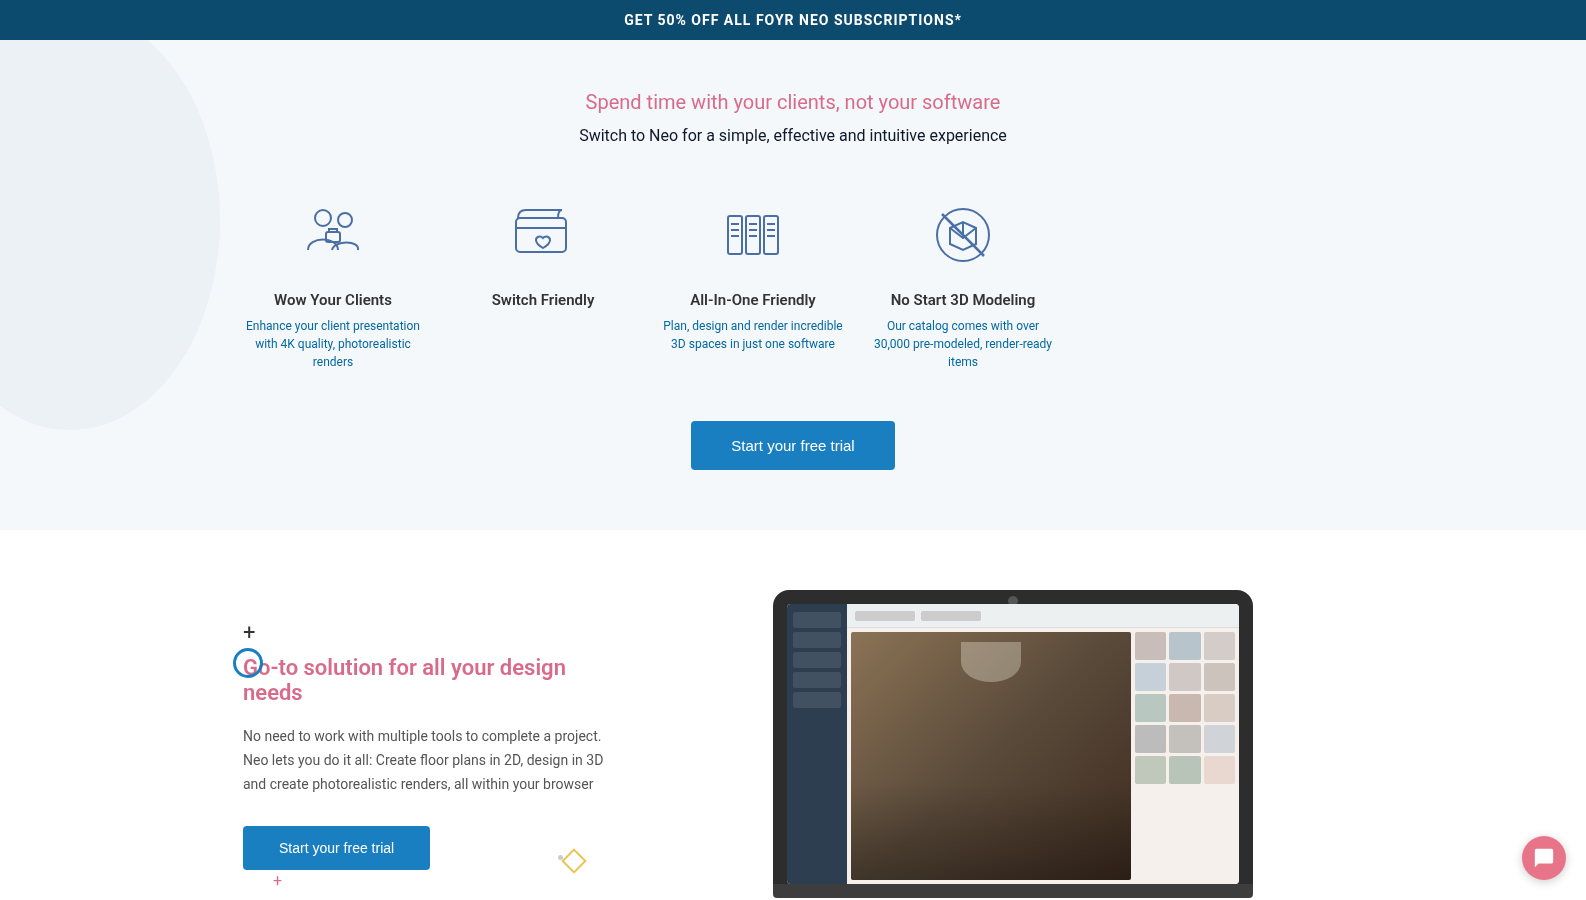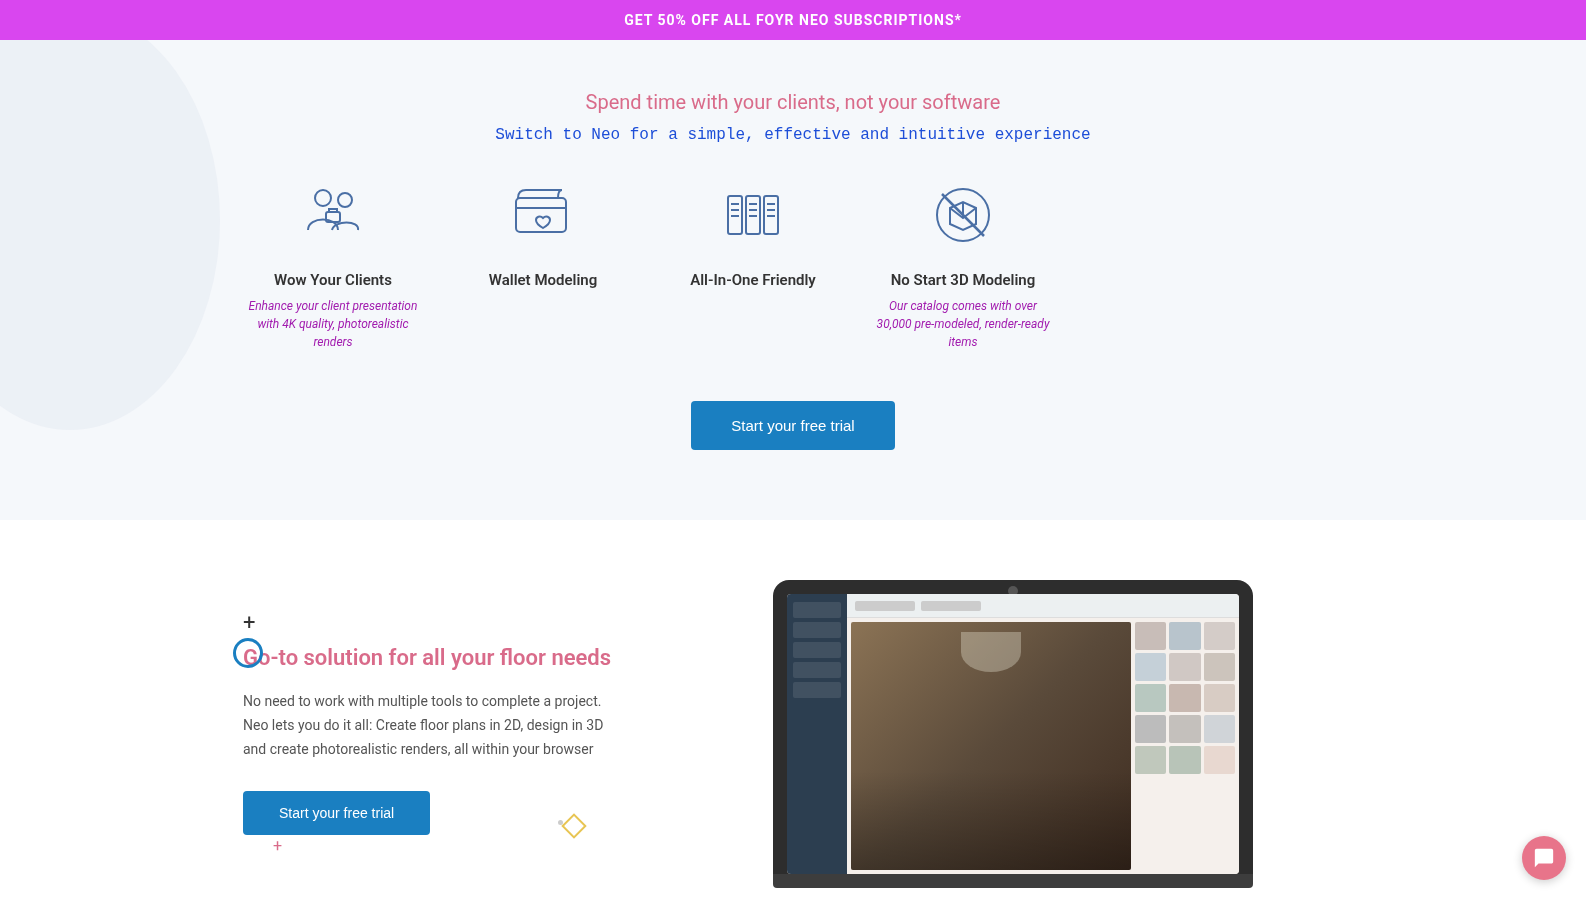--- a/index.html
+++ b/index.html
@@ -1,20 +1,20 @@
 <!DOCTYPE html>
 <html><head>
   <meta charset="utf-8">
   <style>
     * { box-sizing: border-box; margin: 0; padding: 0; }
     body { font-family: -apple-system, BlinkMacSystemFont, 'Segoe UI', Roboto, sans-serif; background: #fff; overflow-x: hidden; }
 
     
     .top-banner {
-      background: #d946ef;
+      background: #0c4a6e;
       text-align: center;
       padding: 12px 20px;
       color: #fff;
       font-weight: 700;
       font-size: 14px;
       letter-spacing: 1px;
     }
 
     
     .section-1 {
@@ -45,24 +45,23 @@
     }
 
     .main-heading {
       color: #d96b8a;
       font-size: 20px;
       font-weight: 400;
       margin-bottom: 12px;
     }
 
     .sub-heading {
-      color: #1d4ed8;
+      color: #0f172a;
       font-size: 16px;
-      margin-bottom: 31px;
-      font-family: Liberation Mono, monospace;
+      margin-bottom: 50px;
     }
 
     .features-grid {
       display: flex;
       justify-content: flex-start;
       gap: 30px;
       flex-wrap: wrap;
       margin-bottom: 50px;
     }
 
@@ -90,23 +89,22 @@
 
     .feature-title {
       font-size: 15px;
       font-weight: 600;
       color: #333;
       margin-bottom: 8px;
     }
 
     .feature-desc {
       font-size: 12px;
-      color: #a21caf;
+      color: #0369a1;
       line-height: 1.5;
-      font-style: italic;
     }
 
     .cta-button {
       background: #1a7fc1;
       color: #fff;
       border: none;
       padding: 16px 40px;
       font-size: 15px;
       font-weight: 500;
       border-radius: 4px;
@@ -418,21 +416,21 @@
         <div class="feature-icon">
           <svg viewBox="0 0 70 70" fill="none" stroke="#4a6fa5" stroke-width="2" xmlns="http://www.w3.org/2000/svg">
 
             <rect x="8" y="18" width="50" height="34" rx="4"></rect>
             <path d="M8 28 h50"></path>
             <path d="M10 18 Q10 10 18 10 h36 Q50 10 50 18"></path>
 
             <path d="M28 40 C28 37 32 35 35 38 C38 35 42 37 42 40 C42 44 35 48 35 48 C35 48 28 44 28 40 Z" stroke="#4a6fa5" fill="none"></path>
           </svg>
         </div>
-        <div class="feature-title">Wallet Modeling</div>
+        <div class="feature-title">Switch Friendly</div>
       </div>
 
 
       <div class="feature-item">
         <div class="feature-icon">
           <svg viewBox="0 0 70 70" fill="none" stroke="#4a6fa5" stroke-width="2" xmlns="http://www.w3.org/2000/svg">
 
             <rect x="10" y="16" width="14" height="38" rx="2"></rect>
             <rect x="28" y="16" width="14" height="38" rx="2"></rect>
             <rect x="46" y="16" width="14" height="38" rx="2"></rect>
@@ -441,20 +439,21 @@
             <line x1="13" y1="36" x2="21" y2="36"></line>
             <line x1="31" y1="24" x2="39" y2="24"></line>
             <line x1="31" y1="30" x2="39" y2="30"></line>
             <line x1="31" y1="36" x2="39" y2="36"></line>
             <line x1="49" y1="24" x2="57" y2="24"></line>
             <line x1="49" y1="30" x2="57" y2="30"></line>
             <line x1="49" y1="36" x2="57" y2="36"></line>
           </svg>
         </div>
         <div class="feature-title">All-In-One Friendly</div>
+        <div class="feature-desc">Plan, design and render incredible 3D spaces in just one software</div>
       </div>
 
       <div class="feature-item">
         <div class="feature-icon">
           <svg viewBox="0 0 70 70" fill="none" stroke="#4a6fa5" stroke-width="2" xmlns="http://www.w3.org/2000/svg">
 
             <circle cx="35" cy="35" r="26"></circle>
 
             <path d="M22 28 L35 22 L48 28 L48 44 L35 50 L22 44 Z"></path>
             <path d="M35 22 L35 38"></path>
@@ -472,21 +471,21 @@
     <button class="cta-button">Start your free trial</button>
   </div>
 </section>
 
 <section class="section-2">
   <div class="section-2-inner">
 
     <div class="section-2-left">
       <span class="plus-icon">+</span>
       <div class="circle-icon"></div>
-      <h2 class="section-2-title">Go-to solution for all your floor needs</h2>
+      <h2 class="section-2-title">Go-to solution for all your design needs</h2>
       <p class="section-2-body">No need to work with multiple tools to complete a project. Neo lets you do it all: Create floor plans in 2D, design in 3D and create photorealistic renders, all within your browser</p>
       <button class="cta-button-2">Start your free trial</button>
       <span class="deco-plus">+</span>
       <div class="deco-dot"></div>
       <div class="deco-diamond"></div>
     </div>
 
     <div class="section-2-right">
 
       <div class="laptop-container">

